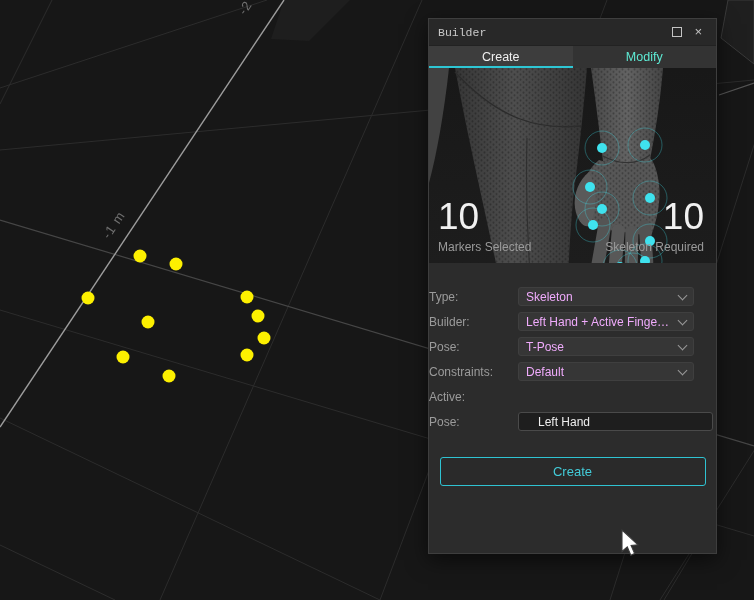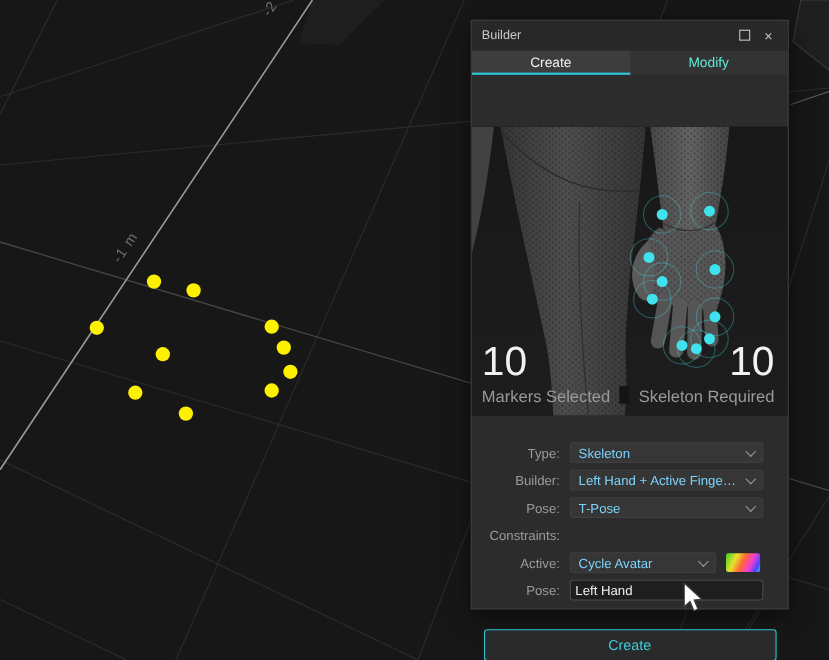--- a/index.html
+++ b/index.html
@@ -17,58 +17,58 @@
     transform-origin:left top;white-space:nowrap;
   }
 
   
   #builder-panel{
     position:absolute;left:428px;top:18px;width:289px;height:536px;
     background:#2c2c2c;border:1px solid #3e3e3e;box-sizing:border-box;
     box-shadow:0 6px 20px rgba(0,0,0,.55);
     display:flex;flex-direction:column;z-index:2;
   }
-  .titlebar{height:26px;display:flex;align-items:center;padding:0 9px;background:#282828;flex:0 0 auto;}
+  .titlebar{height:26px;display:flex;align-items:center;padding:0 9px;background:#282828;flex:0 0 auto;font-family:Liberation Mono, monospace;}
   .titlebar .title{flex:1;color:#c9c9c9;font-size:11.5px;}
   .win-btn{width:17px;height:17px;display:flex;align-items:center;justify-content:center;margin-left:5px;cursor:pointer;color:#c4c4c4;}
   .max-glyph{width:8px;height:8px;border:1.4px solid #c4c4c4;display:block;}
   .close-glyph{font-size:13px;line-height:1;}
 
   .tabs{height:22px;display:flex;background:#333333;flex:0 0 auto;border-top:1px solid #222;}
   .tab{flex:1;display:flex;align-items:center;justify-content:center;font-size:12.5px;color:#5eead4;position:relative;cursor:pointer;}
   .tab.active{background:#3d3d3d;color:#efefef;}
   .tab.active::after{content:"";position:absolute;left:0;right:0;bottom:0;height:2px;background:#2ec6d4;}
 
-  .preview{height:263px;position:relative;background:linear-gradient(#181818,#1d1d1d);overflow:hidden;flex:0 0 auto;margin-top:47px;}
+  .preview{height:195px;position:relative;background:linear-gradient(#181818,#1d1d1d);overflow:hidden;flex:0 0 auto;}
   .count-block{position:absolute;bottom:9px;}
   .count-block.sel{left:9px;}
   .count-block.req{right:12px;text-align:right;}
   .count-big{font-size:37px;color:#f1f1f1;line-height:1;}
-  .count-label{font-size:15px;color:#9a9a9a;margin-top:5px;}
+  .count-label{font-size:12px;color:#9a9a9a;margin-top:5px;}
 
   .form{margin-top:21px;flex:0 0 auto;}
   .frow{display:flex;align-items:center;height:25px;padding-right:22px;}
-  .flabel{flex:0 0 80px;text-align:right;color:#9b9b9b;font-size:12px;margin-right:9px;}
+  .flabel{flex:0 0 80px;color:#9b9b9b;font-size:12px;margin-right:9px;}
   .fcontrol{flex:1;display:flex;align-items:center;min-width:0;}
   .dropdown{
     height:19px;background:#363636;border:1px solid #3f3f3f;border-radius:3px;
     flex:1;display:flex;align-items:center;padding:0 7px;box-sizing:border-box;
-    color:#7dd3fc;font-size:12px;cursor:pointer;white-space:nowrap;overflow:hidden;
+    color:#f0abfc;font-size:12px;cursor:pointer;white-space:nowrap;overflow:hidden;
   }
   .dropdown .val{flex:1;overflow:hidden;text-overflow:ellipsis;}
   .chev{flex:0 0 auto;width:6px;height:6px;border-right:1.5px solid #999;border-bottom:1.5px solid #999;
         transform:rotate(45deg);margin-left:6px;margin-top:-3px;}
   .dropdown.narrow{flex:0 0 133px;}
   .swatch{width:31px;height:17px;border-radius:2px;margin-left:9px;cursor:pointer;
     background:
       linear-gradient(115deg,#38d12b 0%,#e8e22a 28%,#ff6a33 48%,#f23bd4 70%,#4746ff 88%,#35c7ff 100%);
   }
   .name-input{
     height:19px;flex:1;background:#1e1e1e;border:1px solid #4a4a4a;border-radius:3px;
-    color:#eeeeee;font-size:12px;padding:0 4px;box-sizing:border-box;outline:none;
+    color:#eeeeee;font-size:12px;padding:0 19px;box-sizing:border-box;outline:none;
     font-family:"Liberation Sans","DejaVu Sans",sans-serif;
   }
   .create-btn{
     margin:23px auto 0;display:block;width:266px;height:29px;flex:0 0 auto;
     background:#2a2a2a;border:1px solid #2fc3d2;border-radius:3px;
     color:#43ccd9;font-size:13px;cursor:pointer;
     font-family:"Liberation Sans","DejaVu Sans",sans-serif;
   }
 
   #cursor{position:absolute;left:620px;top:529px;z-index:5;pointer-events:none;}
@@ -239,30 +239,29 @@
       <span class="flabel">Pose:</span>
       <span class="fcontrol">
         <span class="dropdown">
           <span class="val">T-Pose</span>
           <span class="chev"></span>
         </span>
       </span>
     </div>
     <div class="frow">
       <span class="flabel">Constraints:</span>
+      <span class="fcontrol">
+        <span class="dropdown">
+          <span class="val">Default</span>
+          <span class="chev"></span>
+        </span>
+      </span>
     </div>
     <div class="frow">
       <span class="flabel">Active:</span>
-      <span class="fcontrol">
-        <span class="dropdown narrow">
-          <span class="val">Cycle Avatar</span>
-          <span class="chev"></span>
-        </span>
-        <span class="swatch"></span>
-      </span>
     </div>
     <div class="frow">
       <span class="flabel">Pose:</span>
       <span class="fcontrol">
         <input class="name-input" type="text" value="Left Hand" style="">
       </span>
     </div>
   </div>
 
   <button class="create-btn">Create</button>

